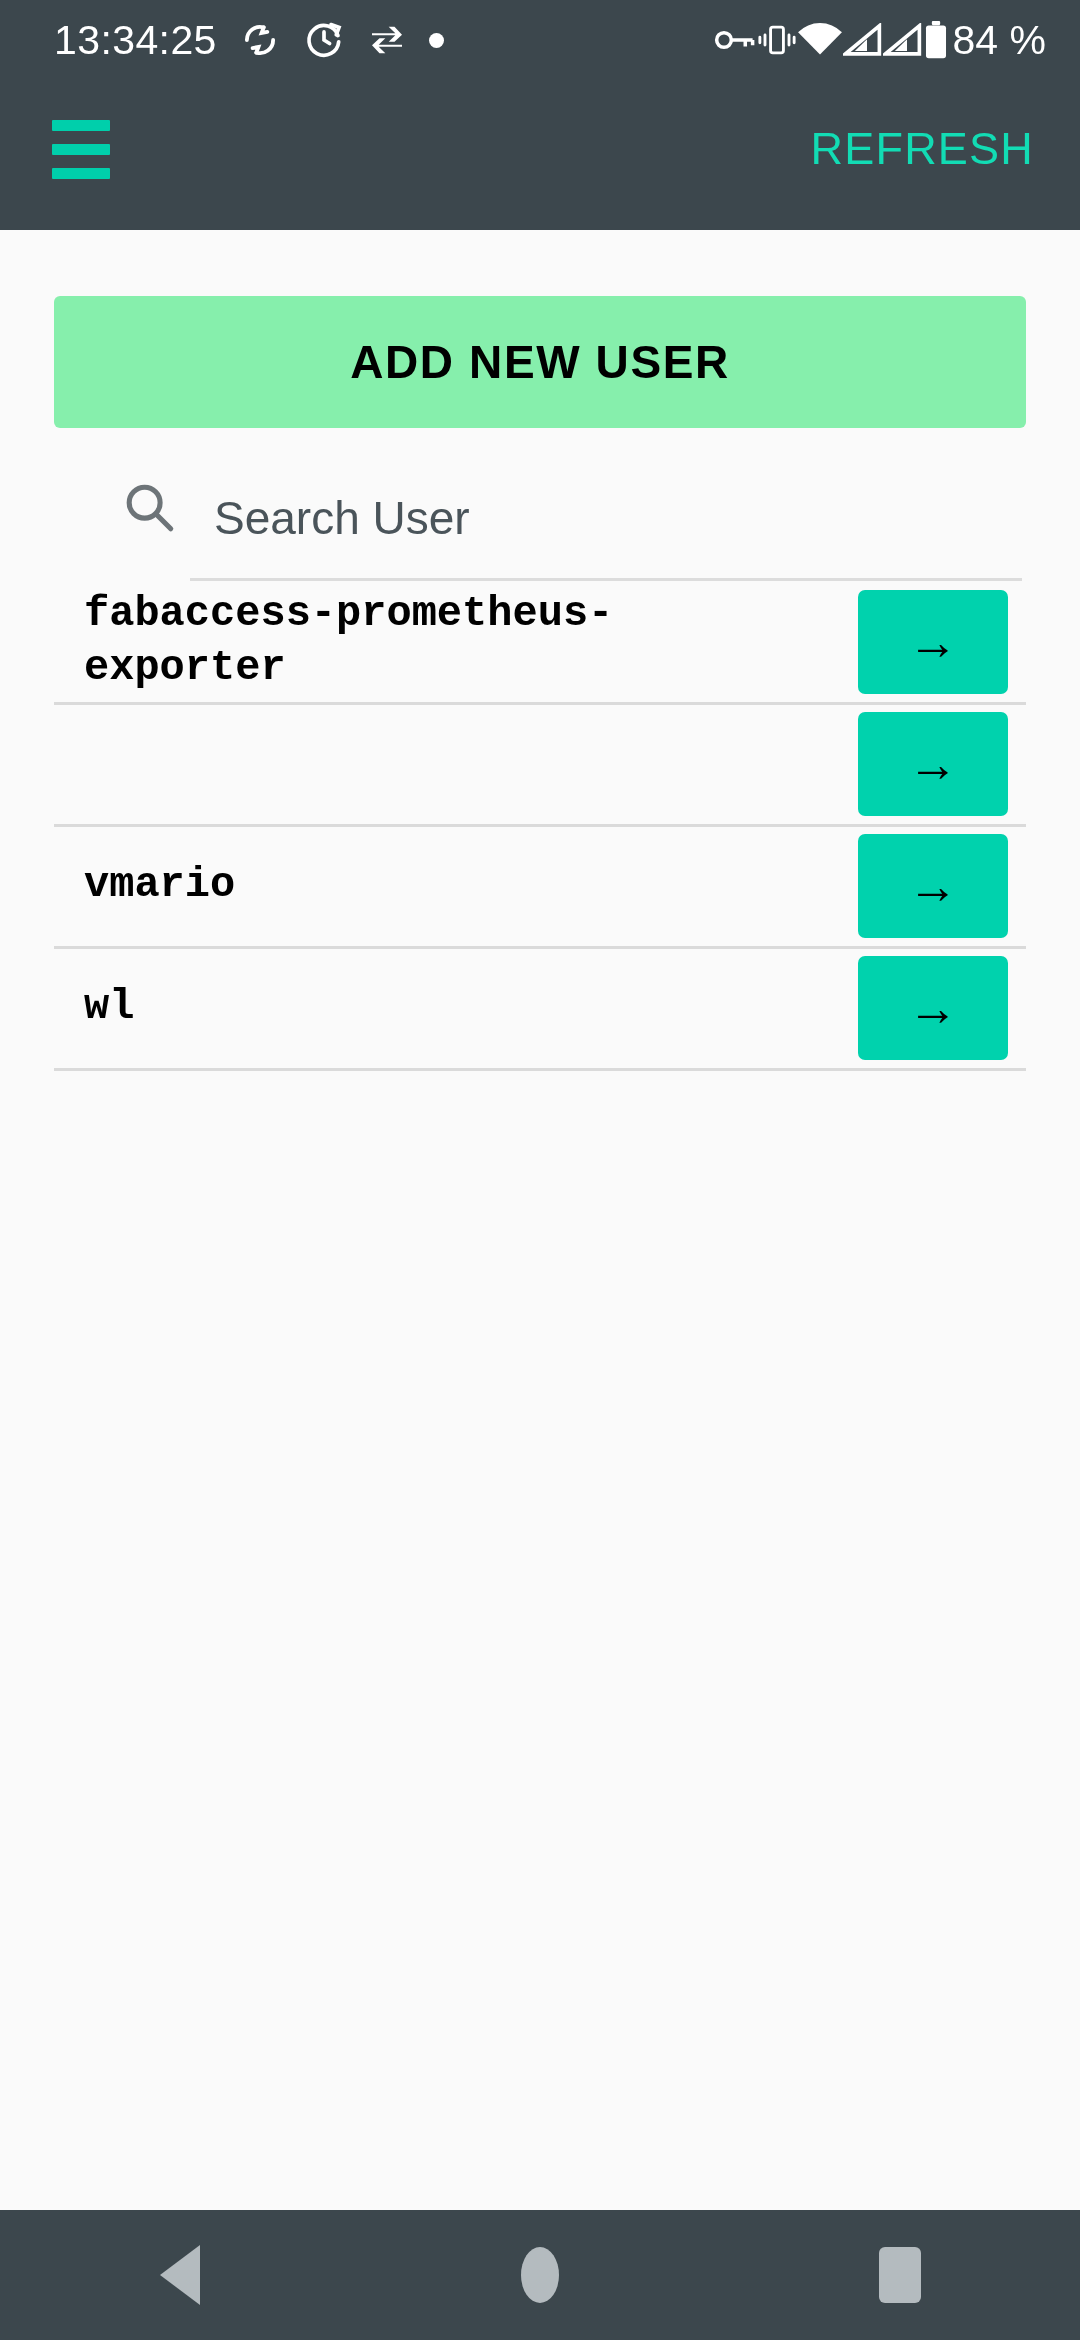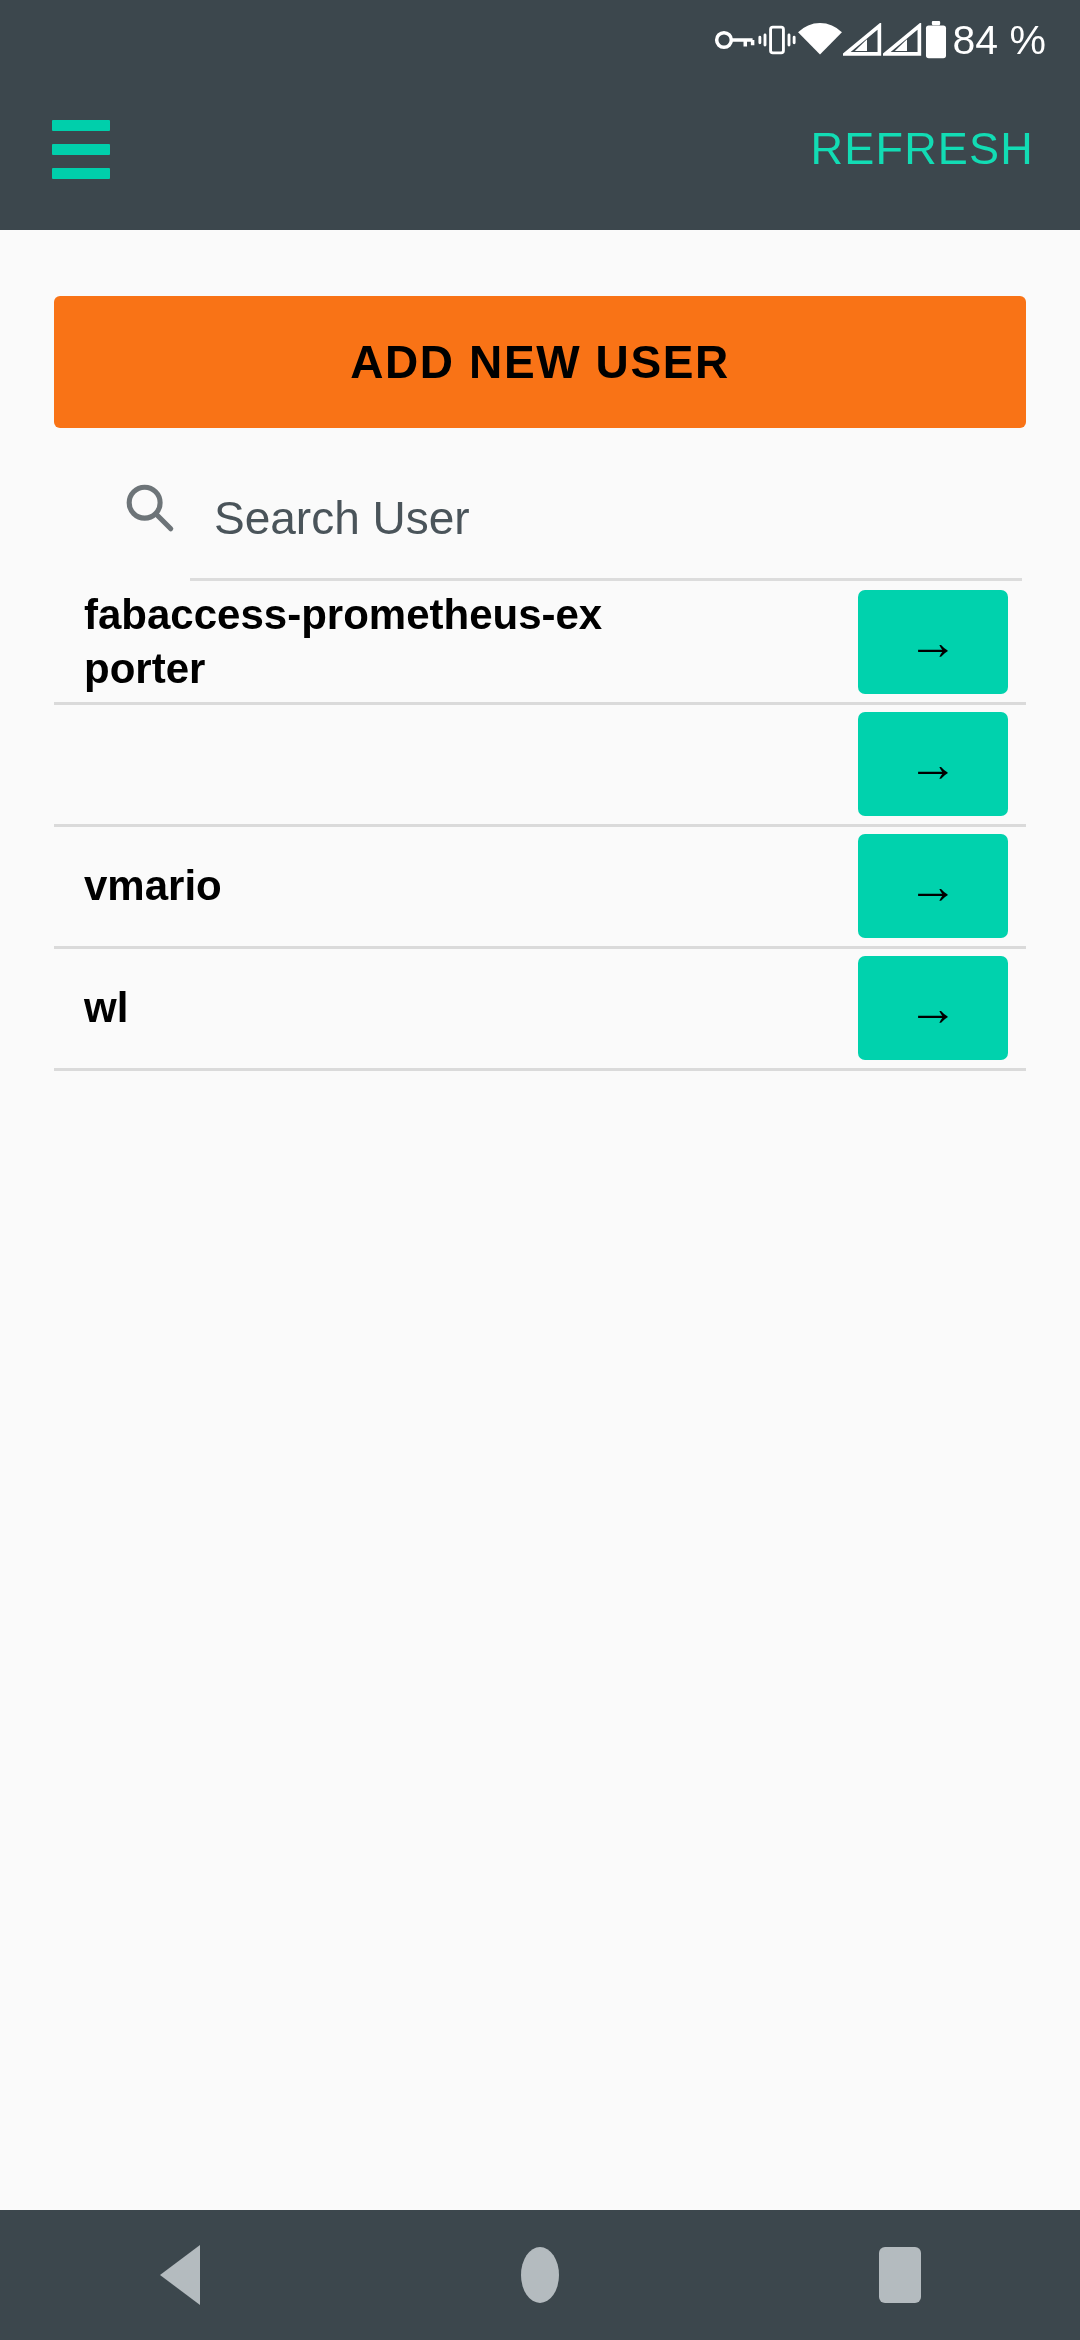--- a/index.html
+++ b/index.html
@@ -38,21 +38,21 @@
     margin-left:auto; color:#12dcb4; font-size:45px; letter-spacing:1.2px;
     font-weight:400; background:none; border:none; cursor:pointer;
     font-family:"Liberation Sans", sans-serif; padding:8px 14px;
   }
 
   
   .content{ position:absolute; top:230px; left:0; width:1080px; bottom:130px; background:#fafafa; }
 
   .add-user-btn{
     position:absolute; top:66px; left:54px; width:972px; height:132px;
-    background:#f97316; border:none; border-radius:6px; cursor:pointer;
+    background:#86efac; border:none; border-radius:6px; cursor:pointer;
     color:#000000; font-size:46px; font-weight:bold; letter-spacing:1.6px;
     font-family:"Liberation Sans", sans-serif;
     display:flex; align-items:center; justify-content:center;
   }
 
   .search-row{
     position:absolute; top:248px; left:54px; width:972px; height:118px;
     display:flex; align-items:flex-start;
   }
   .search-icon{ width:66px; margin-left:62px; display:flex; align-items:center; justify-content:center; }
@@ -68,21 +68,21 @@
 
   .user-list{ position:absolute; top:352px; left:0; width:1080px; }
   .user-row{
     position:relative; margin:0 54px; display:flex; align-items:center;
     border-bottom:3px solid #dadada; min-height:122px; padding:6px 0;
     cursor:pointer;
   }
   .user-name{
     font-size:42px; font-weight:bold; color:#000000; line-height:1.28;
     max-width:560px; word-break:break-all; padding-left:30px;
-    font-family:Liberation Sans, sans-serif;
+    font-family:Liberation Mono, monospace;
   }
   .row-arrow-btn{
     position:absolute; right:18px; top:50%; transform:translateY(-50%);
     width:150px; height:104px; background:#00d2ad; border:none; border-radius:7px;
     cursor:pointer; display:flex; align-items:center; justify-content:center;
   }
   .row-arrow-btn .glyph{ font-size:50px; color:#000; line-height:1; font-weight:bold; }
 
   
   .nav-bar{
@@ -97,20 +97,45 @@
   }
   .nav-home{ width:38px; height:56px; border-radius:50%; background:#b4bbbf; }
   .nav-recent{ width:42px; height:56px; border-radius:6px; background:#b4bbbf; }
 </style>
 </head>
 <body>
 
 <div id="screen">
 
   <div class="status-bar">
+    <div class="sb-left">
+      <span class="clock">13:34:25</span>
+      <span class="sbi">
+        <svg width="42" height="42" viewBox="0 0 24 24" fill="none" stroke="#fff" stroke-width="2.2" stroke-linecap="round">
+          <path d="M4.5 12a7.5 7.5 0 0 1 9.6-7.2"></path>
+          <path d="M19.5 12a7.5 7.5 0 0 1-9.6 7.2"></path>
+          <path d="M14.1 4.8l-1.2 3.2 3.3-.6"></path>
+          <path d="M9.9 19.2l1.2-3.2-3.3.6"></path>
+        </svg>
+      </span>
+      <span class="sbi">
+        <svg width="42" height="42" viewBox="0 0 24 24" fill="none" stroke="#fff" stroke-width="2.1" stroke-linecap="round">
+          <path d="M20 9.5A8.5 8.5 0 1 0 20.4 13"></path>
+          <path d="M16 3.2l4.6 1.6L19 9"></path>
+          <path d="M12 7.4V12l3.2 2"></path>
+        </svg>
+      </span>
+      <span class="sbi">
+        <svg width="40" height="40" viewBox="0 0 24 24" fill="#fff">
+          <path d="M3 8h14l-4-4h3.5L21 8.9 16.5 13H13l4-3.8H3z"></path>
+          <path d="M21 16H7l4 4H7.5L3 15.1 7.5 11H11l-4 3.8h14z"></path>
+        </svg>
+      </span>
+      <span class="dot-ind"></span>
+    </div>
     <div class="sb-right">
       <span class="sbi">
         <svg width="44" height="30" viewBox="0 0 30 18" fill="none" stroke="#fff" stroke-width="2.4">
           <circle cx="7.5" cy="9" r="5"></circle>
           <path d="M12.5 9H27" stroke-linecap="butt"></path>
           <path d="M22 9v4.5M27 9v3.5" stroke-linecap="butt"></path>
         </svg>
       </span>
       <span class="sbi">
         <svg width="40" height="34" viewBox="0 0 28 22" fill="none" stroke="#fff" stroke-width="2">

